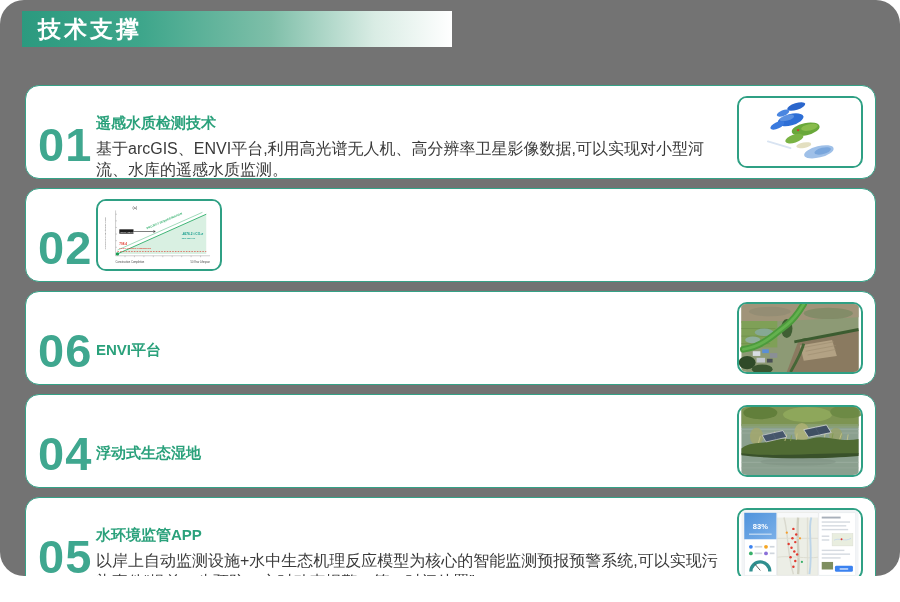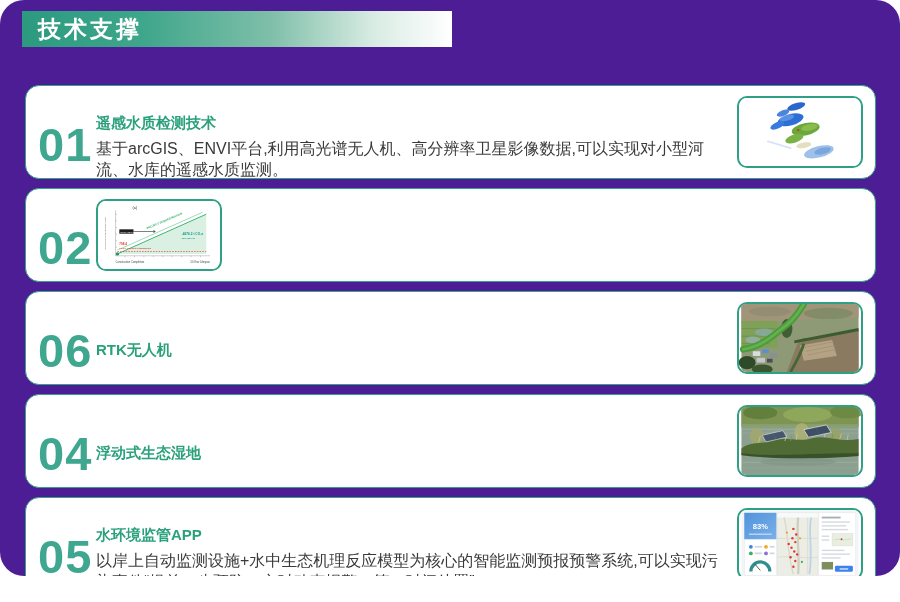--- a/index.html
+++ b/index.html
@@ -1,18 +1,18 @@
 <!DOCTYPE html>
 <html><head>
 <meta charset="utf-8">
 <style>
   * { margin:0; padding:0; box-sizing:border-box; }
   html,body { width:900px; height:602px; background:#ffffff;
     font-family:"Liberation Sans","DejaVu Sans",sans-serif; }
-  .page { position:relative; width:900px; height:576px; overflow:hidden; background:#4c1d95;border-radius:24px; }
+  .page { position:relative; width:900px; height:576px; overflow:hidden; background:#737373;border-radius:24px; }
 
   
   .banner { position:absolute; left:22px; top:11px; width:430px; height:36px;
     background:linear-gradient(90deg,#2c9a7f 0%, #3ea68b 28%, #7fbfa9 58%, #d9ece4 82%, #ffffff 100%);
     display:flex; align-items:center; }
   .banner-title { color:#ffffff; font-size:23px; font-weight:bold; letter-spacing:3px; padding-left:16px; }
 
   
   .cards { position:absolute; left:25px; top:85px; width:851px; }
   .card { height:94px; border:1.5px solid #35a287; border-radius:14px; background:#fff;
@@ -96,21 +96,21 @@
           <circle cx="18" cy="56" r="1.8" fill="#1d9e55"></circle>
           <text x="16" y="66" font-size="2.8" fill="#444">Construction Completion</text>
           <text x="116" y="66" font-size="2.8" fill="#444" text-anchor="end">50 Year Lifespan</text>
         </svg>
       </div>
     </section>
 
     <section class="card">
       <div class="num">06</div>
       <div class="content">
-        <h3 class="card-title">RTK无人机</h3>
+        <h3 class="card-title">ENVI平台</h3>
       </div>
       <div class="thumb">
         <svg viewBox="0 0 124 72">
           <rect width="124" height="72" fill="#8d9a75"></rect>
           <path d="M0,0 H124 V14 L0,20 Z" fill="#a09479"></path>
           <ellipse cx="30" cy="8" rx="22" ry="5" fill="#8f8a72" opacity="0.7"></ellipse>
           <ellipse cx="92" cy="10" rx="26" ry="6" fill="#7c8a64" opacity="0.8"></ellipse>
           <rect x="0" y="18" width="38" height="28" fill="#7fa057"></rect>
           <path d="M0,26 H36 M0,34 H34 M0,42 H30" stroke="#6c8c49" stroke-width="1" opacity="0.7"></path>
           <ellipse cx="24" cy="30" rx="10" ry="4" fill="#86a894"></ellipse>

